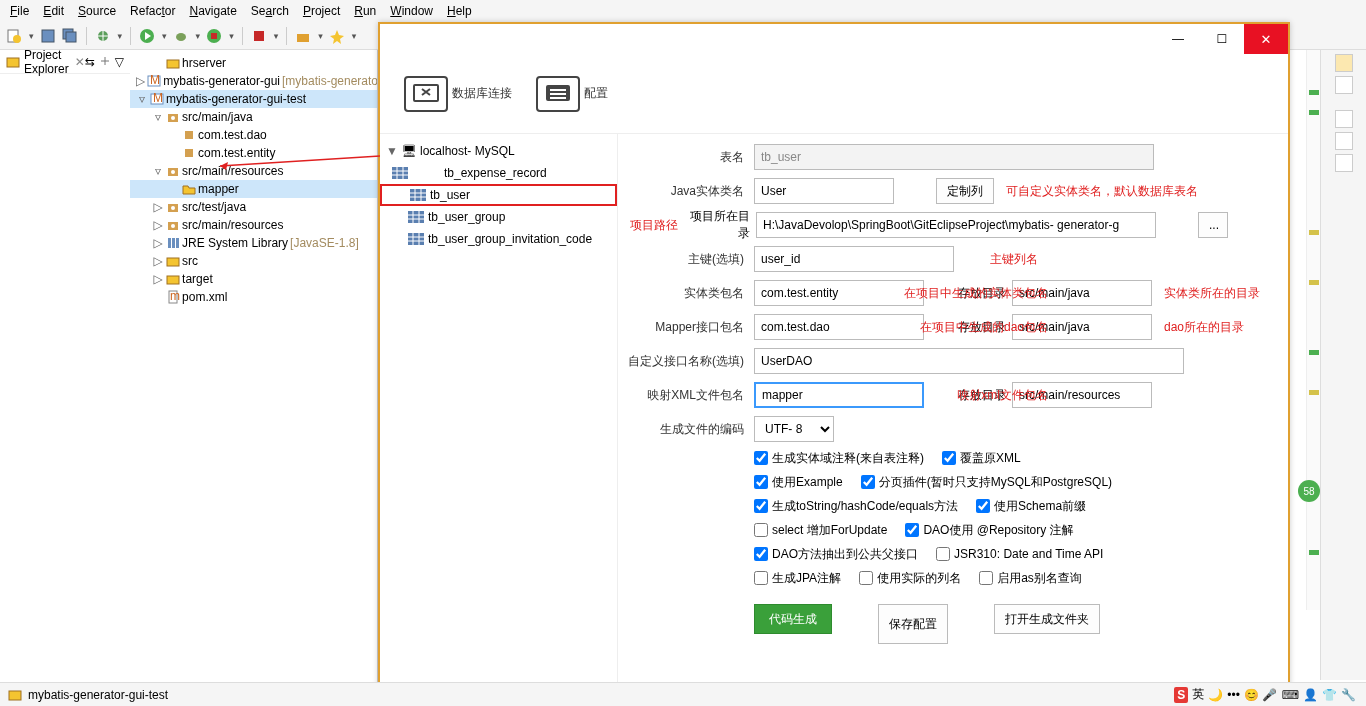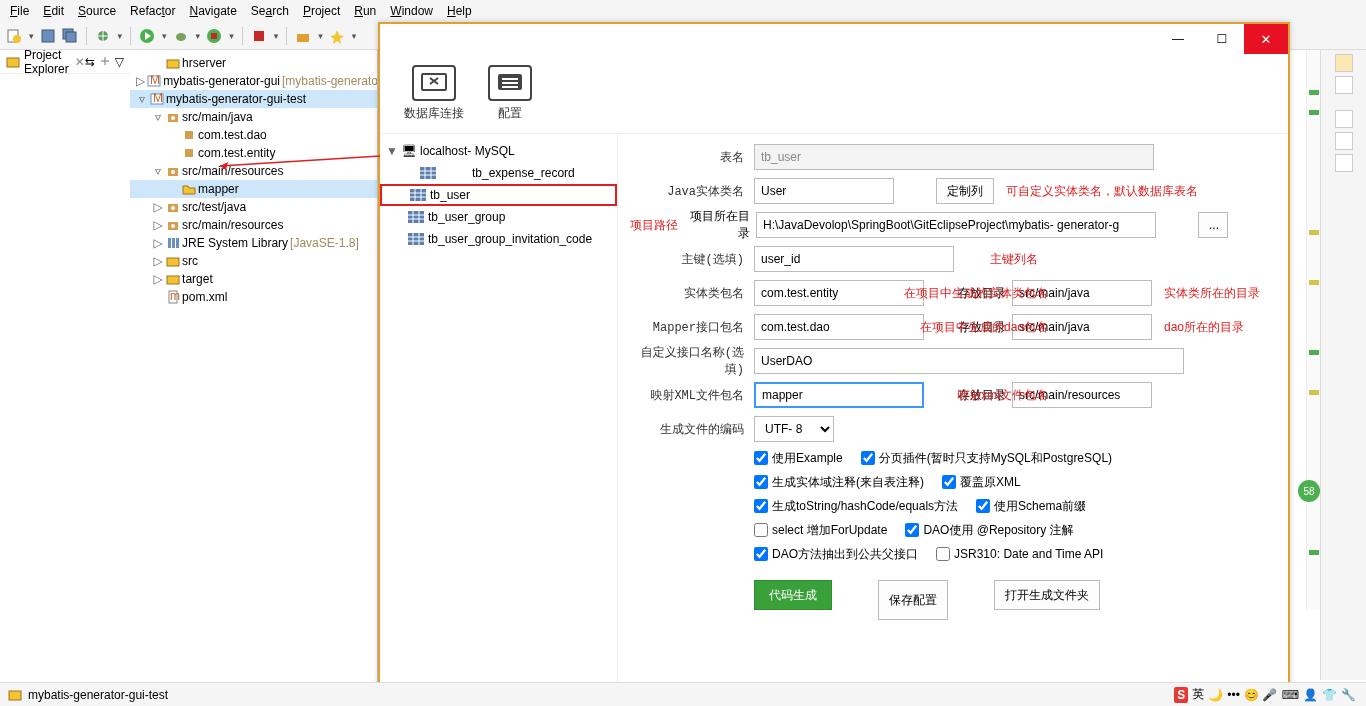--- a/index.html
+++ b/index.html
@@ -23,32 +23,32 @@
 .twisty { width: 12px; text-align: center; color: #666; cursor: default; }
 .ticon { width: 14px; height: 14px; display: inline-flex; align-items: center; justify-content: center; }
 .decoration { color: #a38b5f; }
 
 .dialog { position: absolute; left: 378px; top: 22px; width: 912px; height: 682px; border: 2px solid #e0a030; background: #fff; box-shadow: 0 0 6px rgba(0,0,0,0.2); display: flex; flex-direction: column; }
 .dlg-titlebar { height: 30px; background: #fff; display: flex; justify-content: flex-end; align-items: stretch; }
 .dlg-btn { width: 44px; display: flex; align-items: center; justify-content: center; }
 .dlg-close { background: #e81123; color: #fff; font-size: 13px; }
 .dlg-body { flex: 1; display: flex; flex-direction: column; }
 .dlg-toolbar { height: 80px; display: flex; align-items: center; gap: 24px; padding: 8px 24px; border-bottom: 1px solid #eee; }
-.dlg-tool { display: flex; flex-direction: column; align-items: center; gap: 4px; color: #333; }
+.dlg-tool { display: flex; flex-direction: row; align-items: center; gap: 4px; color: #333; }
 .dlg-tool .big { width: 44px; height: 36px; border: 2px solid #444; border-radius: 4px; display: flex; align-items: center; justify-content: center; }
 
 .dlg-split { flex: 1; display: flex; overflow: hidden; }
 .db-tree { width: 238px; border-right: 1px solid #eee; padding: 6px 0; }
 .db-row { display: flex; align-items: center; height: 22px; padding: 0 6px; gap: 4px; }
 .db-row.sel { border: 2px solid #e02020; }
 .db-row .dbicon { width: 16px; height: 12px; }
 
 .form-area { flex: 1; padding: 6px 10px; overflow: auto; }
 .form-row { display: flex; align-items: center; height: 34px; gap: 6px; }
-.form-label { width: 120px; text-align: right; color: #333; padding-right: 4px; font-family: Liberation Mono, monospace; }
+.form-label { width: 120px; text-align: right; color: #333; padding-right: 4px; }
 .form-input { height: 26px; border: 1px solid #bbb; padding: 0 6px; background: #fff; }
 .form-input.ro { background: #f3f3f3; color: #888; }
 .form-input.focus { border: 2px solid #3b99fc; outline: none; }
 .btn { height: 26px; border: 1px solid #bbb; background: #fdfdfd; padding: 0 10px; cursor: default; margin-left: 36px; }
 .annot { color: #e02020; margin-left: 6px; white-space: nowrap; }
 .annot-left { color: #e02020; text-align: right; padding-right: 6px; white-space: nowrap; }
 
 .checks { padding-left: 126px; }
 .chk-row { display: flex; align-items: center; height: 24px; gap: 18px; }
 .chk { display: flex; align-items: center; gap: 4px; }
@@ -351,21 +351,21 @@
       </div>
     </div>
     <div class="dlg-split">
       <div class="db-tree">
         <div class="db-row">
           <span class="twisty">▼</span>
           <span class="ticon">🖥</span>
           <span>localhost- MySQL</span>
         </div>
         <div id="db-tables">
-            <div class="db-row" style="padding-left: 40px; gap: 36px;">
+            <div class="db-row" style="padding-left: 12px; gap: 36px;">
               <span class="dbicon">
                 <svg width="16" height="12">
                   <rect width="16" height="12" fill="#5a7fb0"></rect>
                   <line x1="0" y1="4" x2="16" y2="4" stroke="#fff"></line>
                   <line x1="0" y1="8" x2="16" y2="8" stroke="#fff"></line>
                   <line x1="5" y1="0" x2="5" y2="12" stroke="#fff"></line>
                   <line x1="11" y1="0" x2="11" y2="12" stroke="#fff"></line>
                 </svg>
               </span>
               <span>tb_expense_record</span>
@@ -460,35 +460,35 @@
         </div>
         <div class="form-row">
           <span class="form-label">生成文件的编码</span>
           <select class="form-input" style="width:80px"><option>UTF- 8</option></select>
         </div>
 
         <div class="checks">
           <div class="chk-row">
             <label class="chk">
                 <input type="checkbox" checked="" style="">
+                <span>生成实体域注释(来自表注释)</span>
+              </label>
+            <label class="chk">
+                <input type="checkbox" checked="" style="">
+                <span>覆盖原XML</span>
+              </label>
+          </div>
+          <div class="chk-row">
+            <label class="chk">
+                <input type="checkbox" checked="" style="">
                 <span>使用Example</span>
               </label>
             <label class="chk">
                 <input type="checkbox" checked="" style="">
                 <span>分页插件(暂时只支持MySQL和PostgreSQL)</span>
-              </label>
-          </div>
-          <div class="chk-row">
-            <label class="chk">
-                <input type="checkbox" checked="" style="">
-                <span>生成实体域注释(来自表注释)</span>
-              </label>
-            <label class="chk">
-                <input type="checkbox" checked="" style="">
-                <span>覆盖原XML</span>
               </label>
           </div>
           <div class="chk-row">
             <label class="chk">
                 <input type="checkbox" checked="" style="">
                 <span>生成toString/hashCode/equals方法</span>
               </label>
             <label class="chk">
                 <input type="checkbox" checked="" style="">
                 <span>使用Schema前缀</span>
@@ -505,20 +505,34 @@
               </label>
           </div>
           <div class="chk-row">
             <label class="chk">
                 <input type="checkbox" checked="" style="">
                 <span>DAO方法抽出到公共父接口</span>
               </label>
             <label class="chk">
                 <input type="checkbox" style="">
                 <span>JSR310: Date and Time API</span>
+              </label>
+          </div>
+          <div class="chk-row">
+            <label class="chk">
+                <input type="checkbox" style="">
+                <span>生成JPA注解</span>
+              </label>
+            <label class="chk">
+                <input type="checkbox" style="">
+                <span>使用实际的列名</span>
+              </label>
+            <label class="chk">
+                <input type="checkbox" style="">
+                <span>启用as别名查询</span>
               </label>
           </div>
         </div>
 
         <div class="action-row">
           <button class="btn-primary">代码生成</button>
           <button class="btn" style="height:40px">保存配置</button>
           <button class="btn" style="height:30px">打开生成文件夹</button>
         </div>
       </div>

